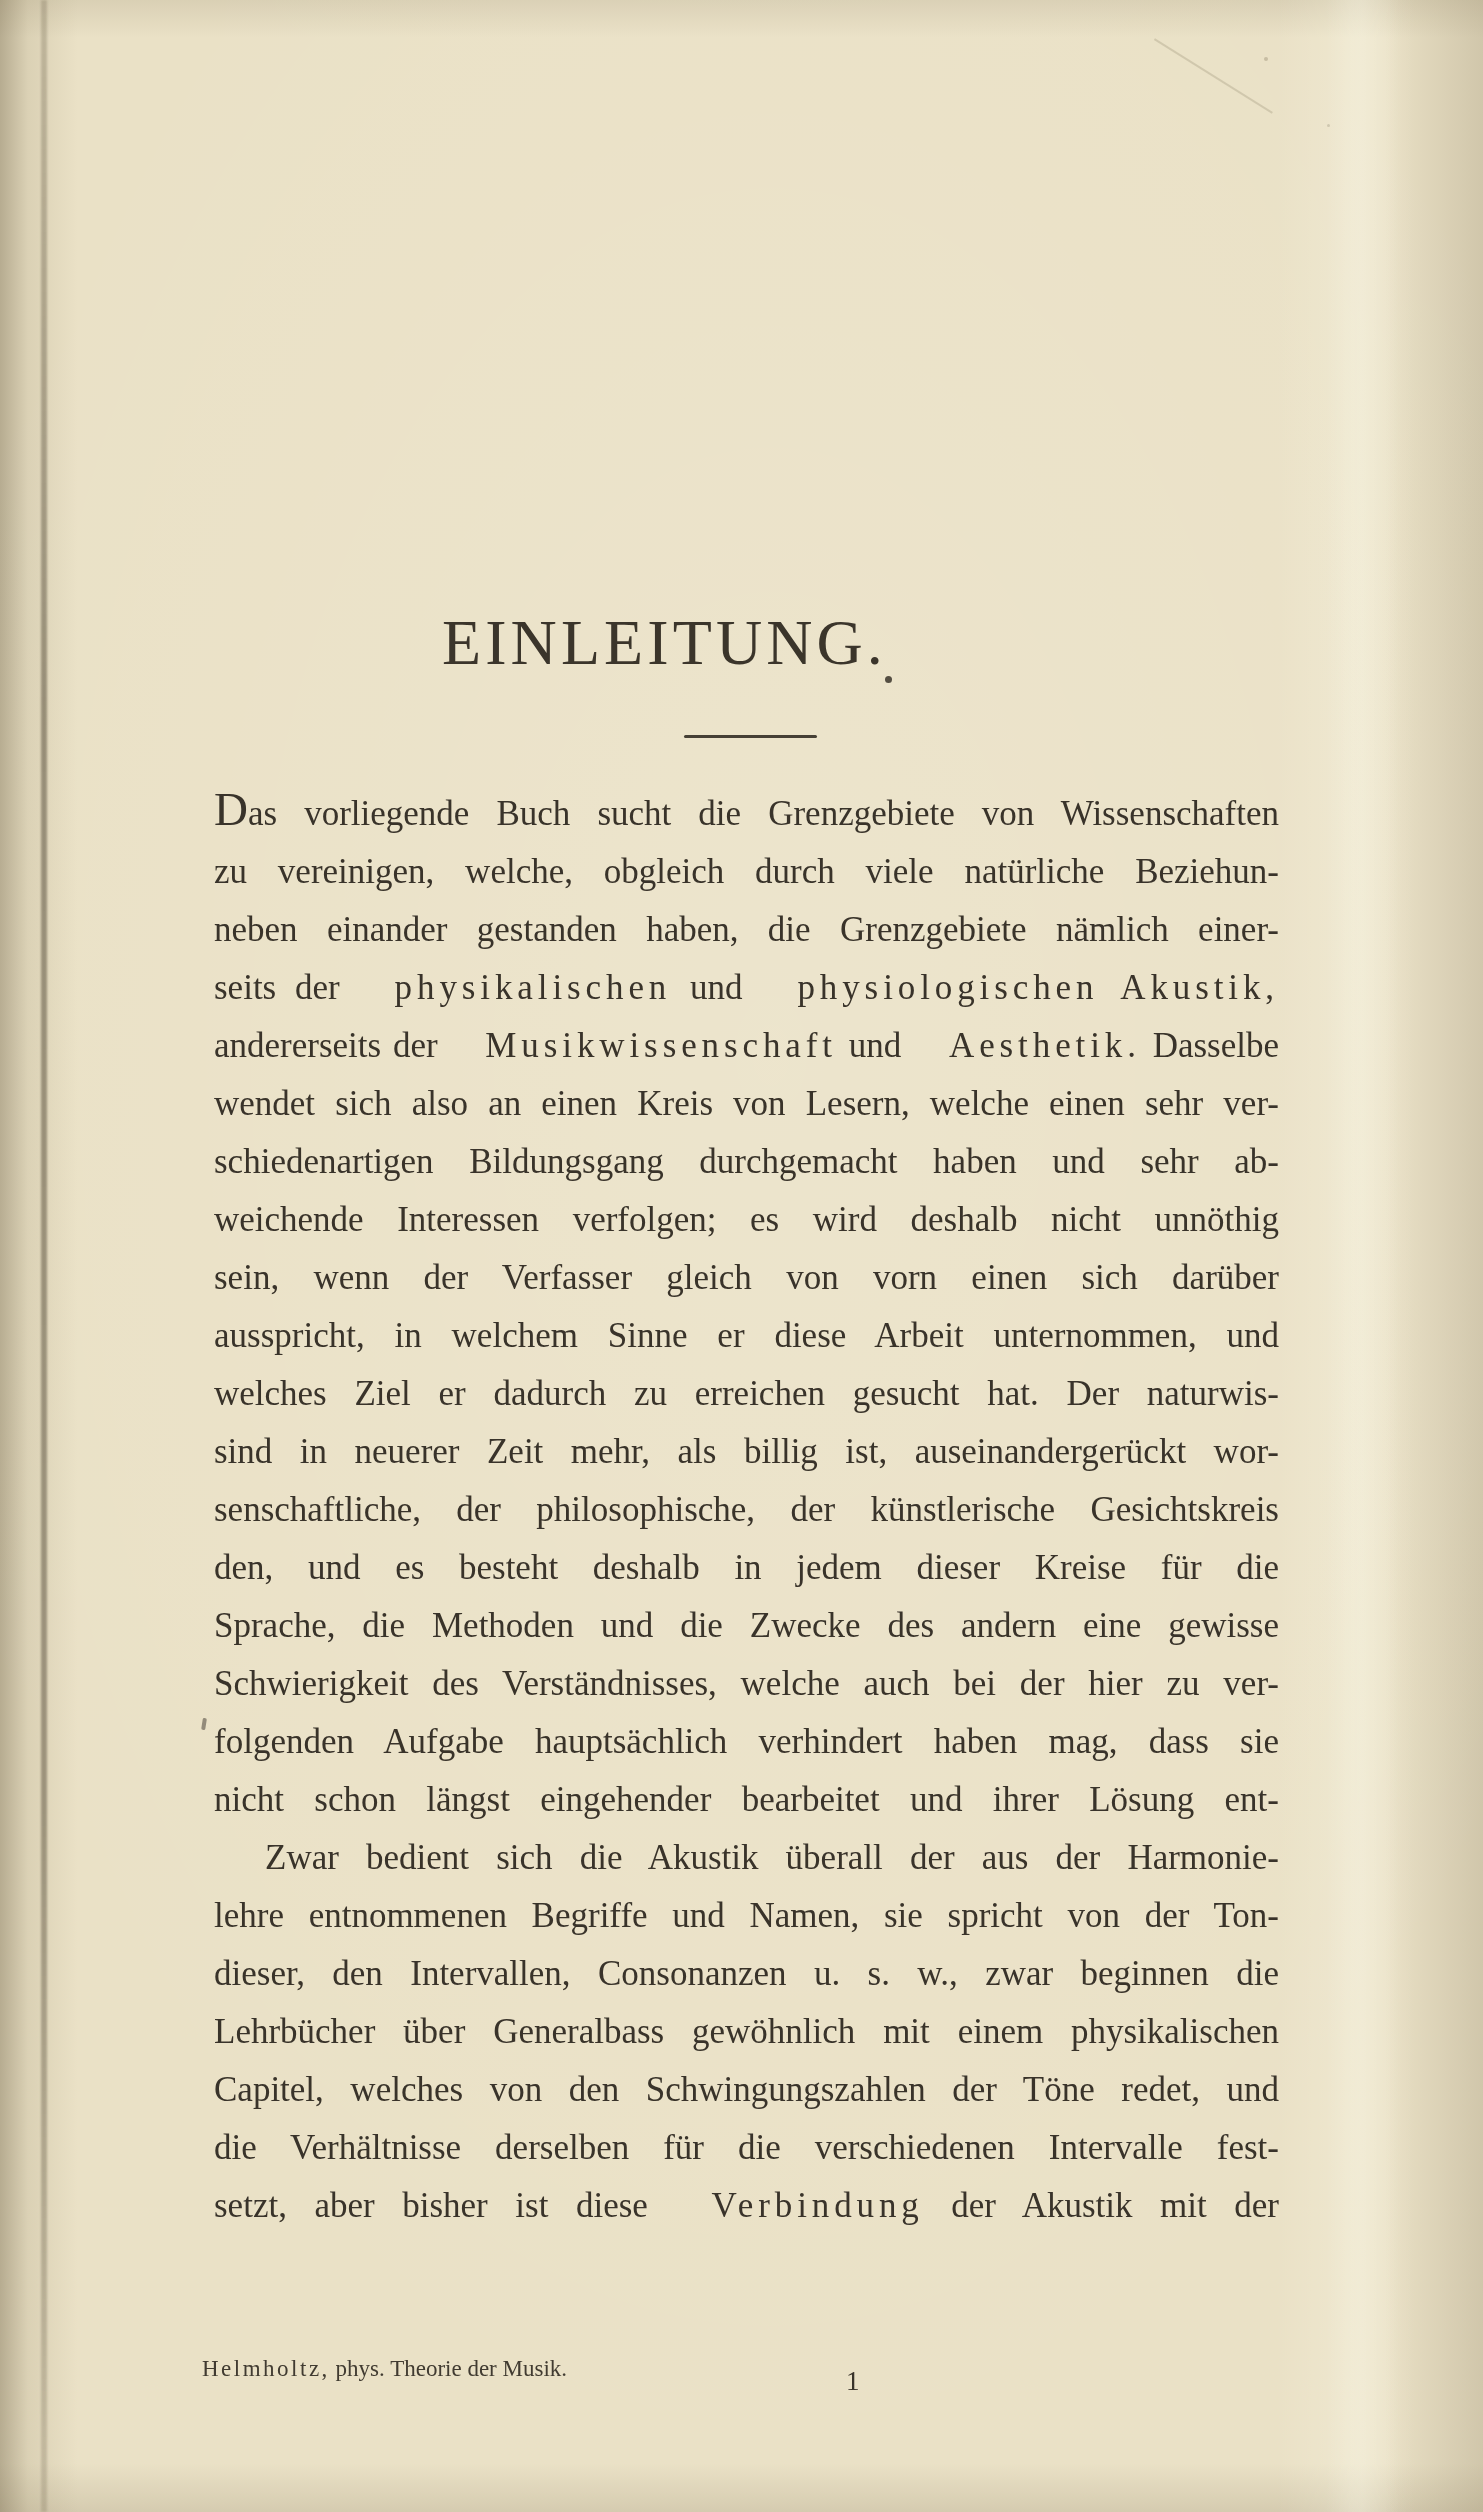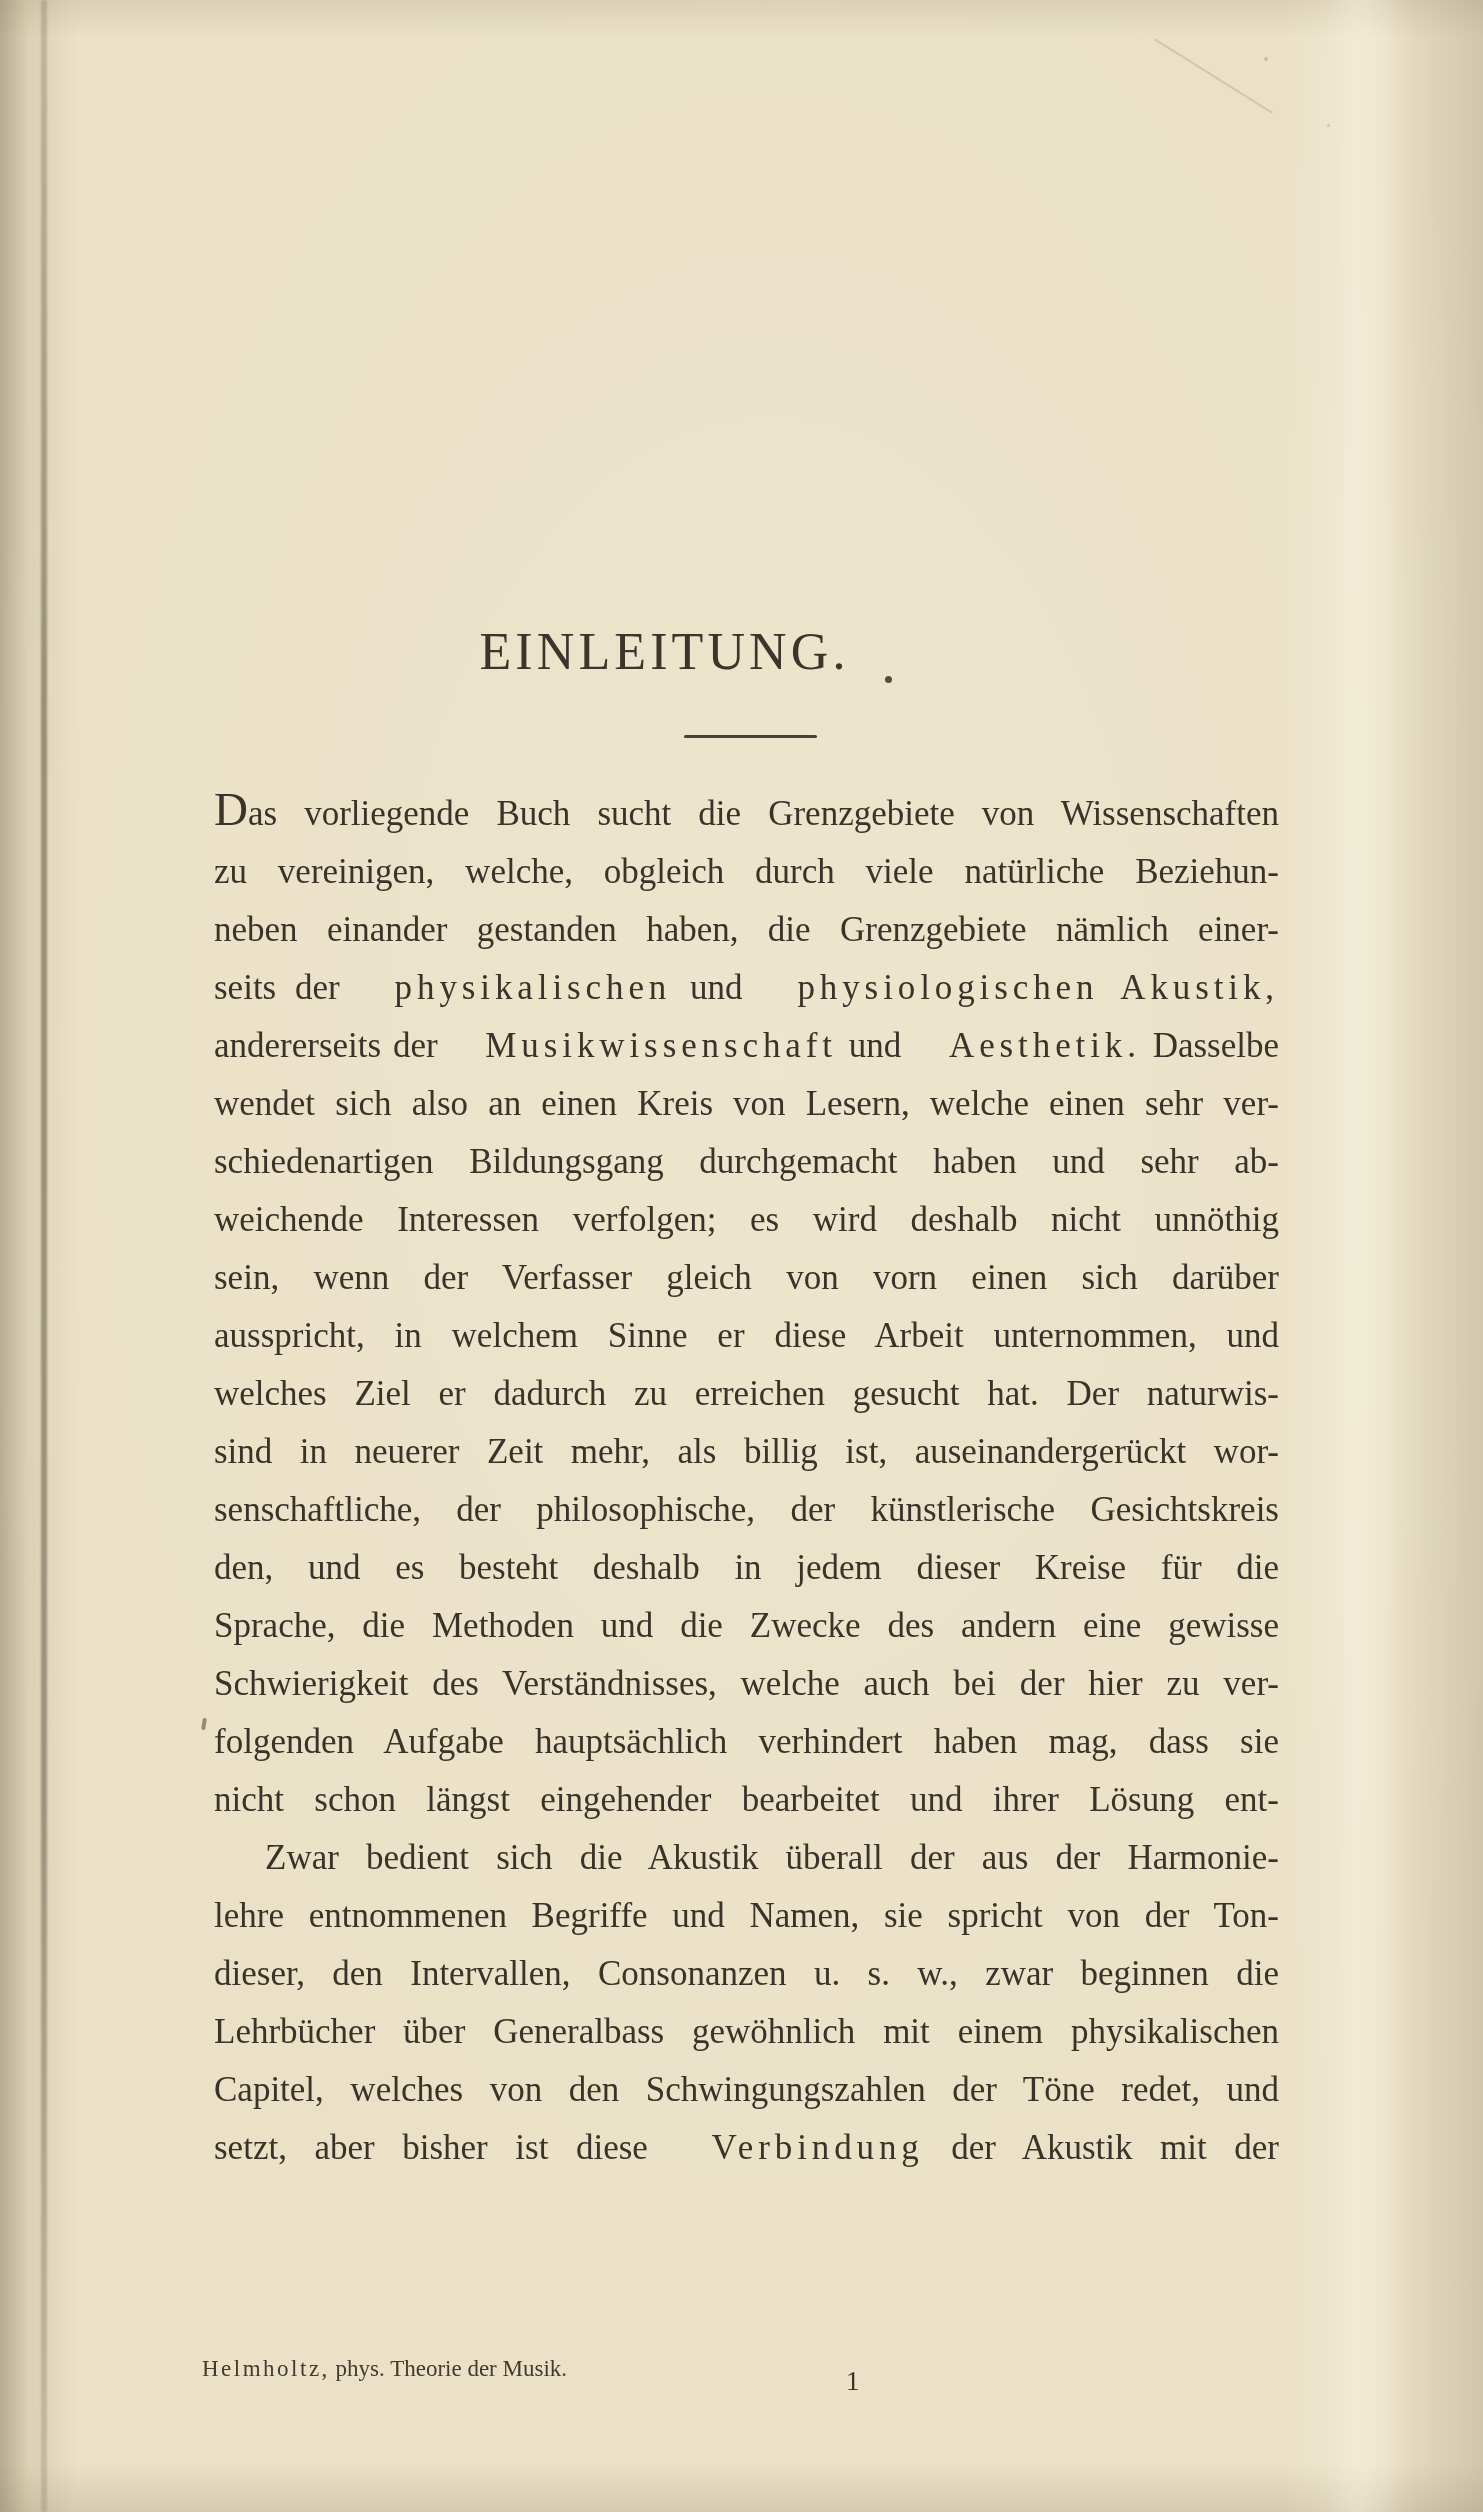--- a/index.html
+++ b/index.html
@@ -34,25 +34,25 @@
     filter: blur(1.3px);
   }
   .crease {
     position: absolute;
     left: 1325px; top: 0;
     width: 74px; height: 100%;
     background: linear-gradient(to right, rgba(0,0,0,0), rgba(255,255,242,0.22), rgba(0,0,0,0));
   }
   .title {
     position: absolute;
-    left: 133px; top: 623px;
+    left: 133px; top: 608px;
     width: 1063px;
     margin: 0;
     text-align: center;
-    font-size: 52px;
+    font-size: 64px;
     font-weight: normal;
     line-height: 1.1;
     letter-spacing: 4.1px;
     color: #3b352b;
   }
   .rule {
     position: absolute;
     left: 684px; top: 735px;
     width: 133px; height: 2.5px;
     background: #464035;
@@ -147,20 +147,21 @@
     <div class="bl"><span>den, und es besteht deshalb in jedem dieser Kreise für die</span></div>
     <div class="bl"><span>Sprache, die Methoden und die Zwecke des andern eine gewisse</span></div>
     <div class="bl"><span>Schwierigkeit des Verständnisses, welche auch bei der hier zu ver-</span></div>
     <div class="bl"><span>folgenden Aufgabe hauptsächlich verhindert haben mag, dass sie</span></div>
     <div class="bl"><span>nicht schon längst eingehender bearbeitet und ihrer Lösung ent-</span></div>
     <div class="bl indent"><span>Zwar bedient sich die Akustik überall der aus der Harmonie-</span></div>
     <div class="bl"><span>lehre entnommenen Begriffe und Namen, sie spricht von der Ton-</span></div>
     <div class="bl"><span>dieser, den Intervallen, Consonanzen u. s. w., zwar beginnen die</span></div>
     <div class="bl"><span>Lehrbücher über Generalbass gewöhnlich mit einem physikalischen</span></div>
     <div class="bl"><span>Capitel, welches von den Schwingungszahlen der Töne redet, und</span></div>
+    <div class="bl"><span>die Verhältnisse derselben für die verschiedenen Intervalle fest-</span></div>
     <div class="bl"><span>setzt, aber bisher ist diese </span><span class="sp">Verbindung</span><span> der Akustik mit der</span></div>
   </div>
 
   <div class="footer">
     <span class="author">Helmholtz,</span><span> phys. Theorie der Musik.</span>
     <span class="pagenum">1</span>
   </div>
 
   <div class="artifact a-margin-mark"></div>
   <div class="artifact a-speck-1"></div>

